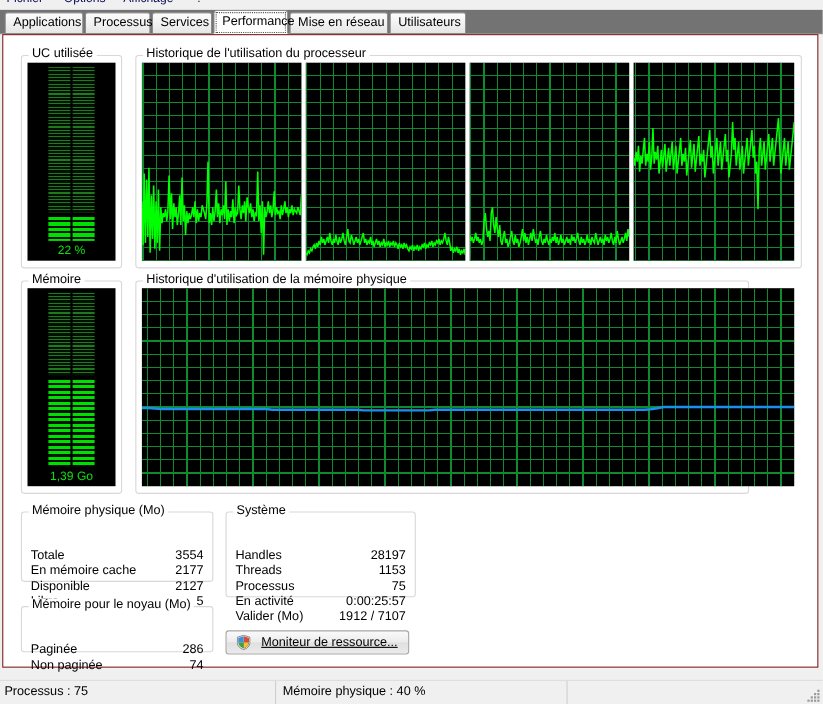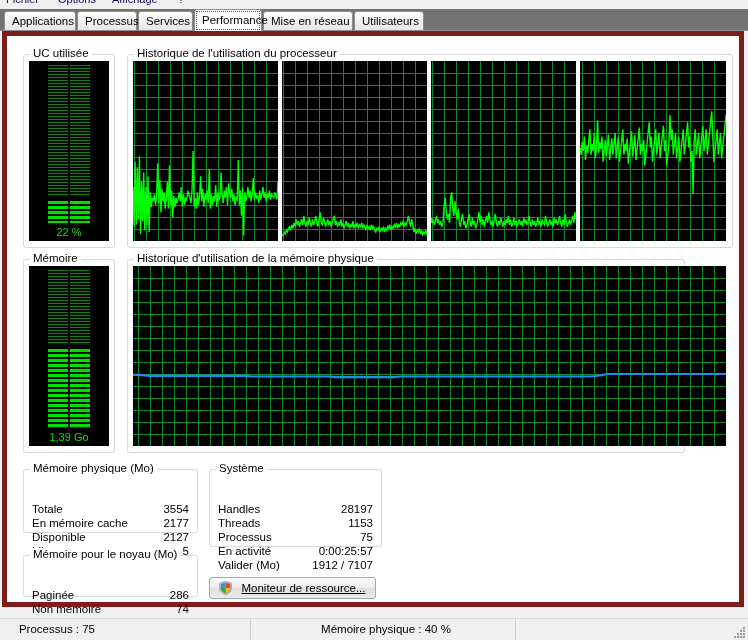--- a/index.html
+++ b/index.html
@@ -41,21 +41,21 @@
     z-index:5;
   }
   .tab.sel .focusring{
     position:absolute;left:1px;top:1px;right:1px;bottom:0px;
     border:1px dotted #555;box-sizing:border-box;pointer-events:none;
   }
 
   
   .client{
     position:absolute;left:2px;top:31px;width:742px;height:576px;
-    background:#fff;border:5px solid #7f1d1d;box-sizing:border-box;
+    background:#fff;border:1px solid #7f1d1d;box-sizing:border-box;
   }
 
   
   .gb{position:absolute;box-sizing:border-box;}
   .gb .gbframe{
     position:absolute;left:0;right:0;top:6px;bottom:0;
     border:1px solid #d8d8d8;border-radius:3px;box-sizing:border-box;
   }
   .gb .gbtitle{
     position:absolute;left:7px;top:-1px;background:#fff;padding:0 3px;
@@ -89,21 +89,21 @@
     font-size:11.5px;color:#000;
     display:flex;align-items:center;justify-content:center;gap:9px;
     cursor:default;
   }
   .btn .blabel{text-decoration:underline;text-decoration-skip-ink:none;}
   .shield{width:13px;height:14px;flex:none;}
 
   
   .statusbar{
     position:absolute;left:0;top:618px;width:748px;height:22px;
-    background:#f0f0f0;border-top:1px solid #dcdcdc;text-align:center;
+    background:#f0f0f0;border-top:1px solid #dcdcdc;
   }
   .sbcell{
     position:absolute;top:0;height:21px;line-height:21px;
     font-size:11.5px;color:#000;white-space:nowrap;
     border-left:1px solid #cfcfcf;padding-left:6px;box-sizing:border-box;
   }
   .sbcell.first{border-left:none;padding-left:4px;}
   .grip{position:absolute;right:2px;bottom:2px;width:12px;height:12px;}
   .grip i{position:absolute;width:2px;height:2px;background:#9a9a9a;}
 </style>
@@ -386,21 +386,21 @@
     </div>
 
     <div class="gb" style="left:16px;top:513px;width:175px;height:48px">
       <div class="gbframe"></div>
       <div class="gbtitle">Mémoire pour le noyau (Mo)</div>
       <div class="stat" style="left:9px;top:16px;right:9px;height:14px">
         <span class="lbl">Paginée</span>
         <span class="val">286</span>
       </div>
       <div class="stat" style="left:9px;top:30px;right:9px;height:14px">
-        <span class="lbl">Non mémoire</span>
+        <span class="lbl">Non paginée</span>
         <span class="val">74</span>
       </div>
     </div>
 
     <div class="gb" style="left:202px;top:427px;width:173px;height:84px">
       <div class="gbframe"></div>
       <div class="gbtitle">Système</div>
       <div class="stat" style="left:9px;top:16px;right:9px;height:14px">
         <span class="lbl">Handles</span>
         <span class="val">28197</span>

